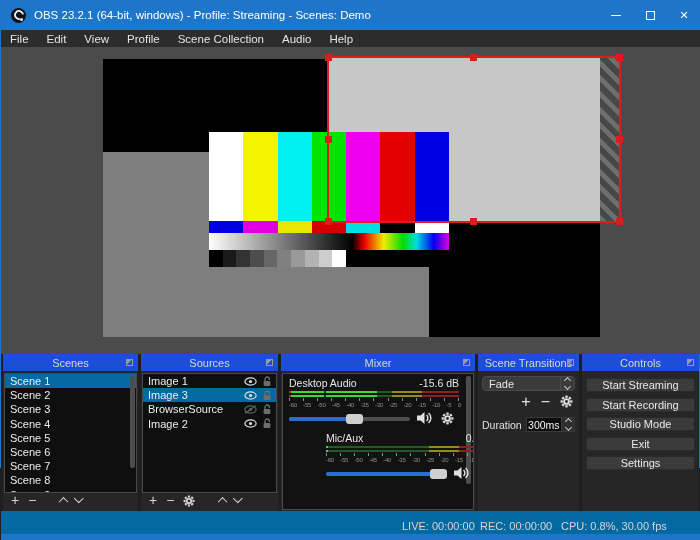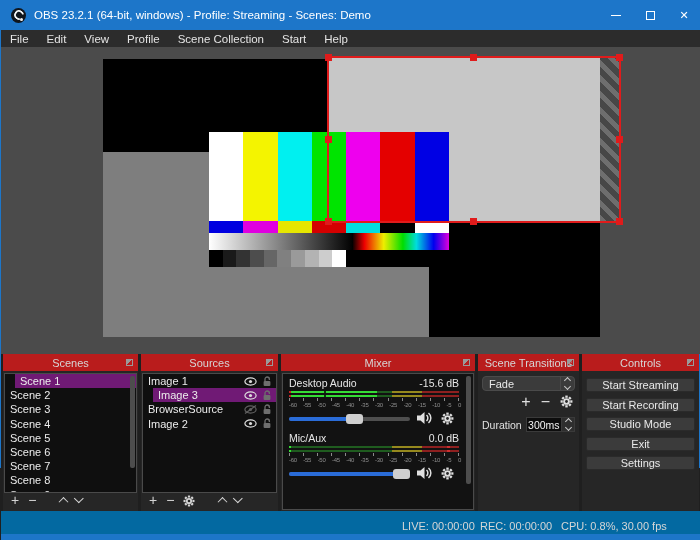--- a/index.html
+++ b/index.html
@@ -61,29 +61,29 @@
   .h-ml{left:-4px;top:50%;margin-top:-4px;} .h-mr{right:-4px;top:50%;margin-top:-4px;}
   .h-bl{left:-4px;bottom:-4px;} .h-bc{left:50%;margin-left:-4px;bottom:-4px;} .h-br{right:-4px;bottom:-4px;}
 
   
   .dock { position:absolute; top:354px; height:157px; background:#262626; }
   #dock-scenes { left:2px; width:135px; }
   #dock-sources { left:140px; width:137px; }
   #dock-mixer { left:280px; width:194px; }
   #dock-transitions { left:477px; width:101px; }
   #dock-controls { left:581px; width:117px; }
-  .dock-header { position:relative; height:17px; background:#b91c1c; color:#d6d6d6; font-size:11px;
+  .dock-header { position:relative; height:17px; background:#1d4ed8; color:#d6d6d6; font-size:11px;
                  display:flex; align-items:center; justify-content:center; }
   .float-icon { position:absolute; right:5px; top:5px; width:7px; height:7px;
                 border:1px solid #9a9a9a; background:linear-gradient(135deg,#9a9a9a 0 3px,transparent 3px); }
   .listbox { position:absolute; left:1px; top:19px; right:1px; height:120px;
              background:#0f0f0f; border:1px solid #4a4a4a; overflow:hidden; }
   .row { height:14.2px; line-height:14.2px; color:#ececec; font-size:11px; padding-left:5px;
          white-space:nowrap; position:relative; }
-  .row.selected { background:#701a75;margin-left:10px; }
+  .row.selected { background:#0369a1; }
   .row-icons { position:absolute; right:4px; top:0; height:100%; display:flex; align-items:center; gap:5px; }
   .vscroll { position:absolute; right:1px; top:2px; width:5px; border-radius:2px; background:#4d4d4d; }
   .dock-toolbar { position:absolute; left:2px; bottom:3px; height:15px; display:flex; align-items:center;
                   gap:9px; color:#d4d4d4; padding-left:6px; }
   .tb-txt { font-size:14px; line-height:13px; }
   .chev { width:7px; height:7px; border-left:1.6px solid #d4d4d4; border-bottom:1.6px solid #d4d4d4; display:block; }
   .chev.up { transform:rotate(135deg) translate(1px,-1px); }
   .chev.down { transform:rotate(-45deg) translate(1px,-2px); }
   .tb-sep { width:6px; }
 
@@ -164,21 +164,21 @@
         </span>
     </div>
   </div>
 
   <div id="menubar">
       <span class="menu-item">File</span>
       <span class="menu-item">Edit</span>
       <span class="menu-item">View</span>
       <span class="menu-item">Profile</span>
       <span class="menu-item">Scene Collection</span>
-      <span class="menu-item">Start</span>
+      <span class="menu-item">Audio</span>
       <span class="menu-item">Help</span>
     </div>
 
   <div id="preview">
     <div id="canvas">
       <div id="rect-gray"></div>
       <div id="rect-light"></div>
       <div id="rect-hatch"></div>
       <div id="testpattern">
         <div id="tp-bars"></div>
@@ -368,21 +368,21 @@
                   <line x1="9.8" y1="9.8" x2="11.5" y2="11.5"></line>
   <line x1="11.5" y1="2.5" x2="9.8" y2="4.2"></line>
                   <line x1="4.2" y1="9.8" x2="2.5" y2="11.5"></line>
                 </g>
   <circle cx="7" cy="7" r="3.6" fill="#e0e0e0"></circle>
                 <circle cx="7" cy="7" r="1.5" fill="#262626"></circle>
               </svg>
             </span>
           </div>
         </div>
-        <div class="chan" style="top: 58px;">
+        <div class="chan" style="top: 58px; margin-left: 37px;">
           <div class="chan-head">
             <span>Mic/Aux</span>
             <span>0.0 dB</span>
           </div>
           <div class="meter meter-mic"></div>
           <div class="meter meter-mic"></div>
           <div class="tickmarks"></div>
           <div class="ticklabels">
             <span>-60</span>
             <span>-55</span>

